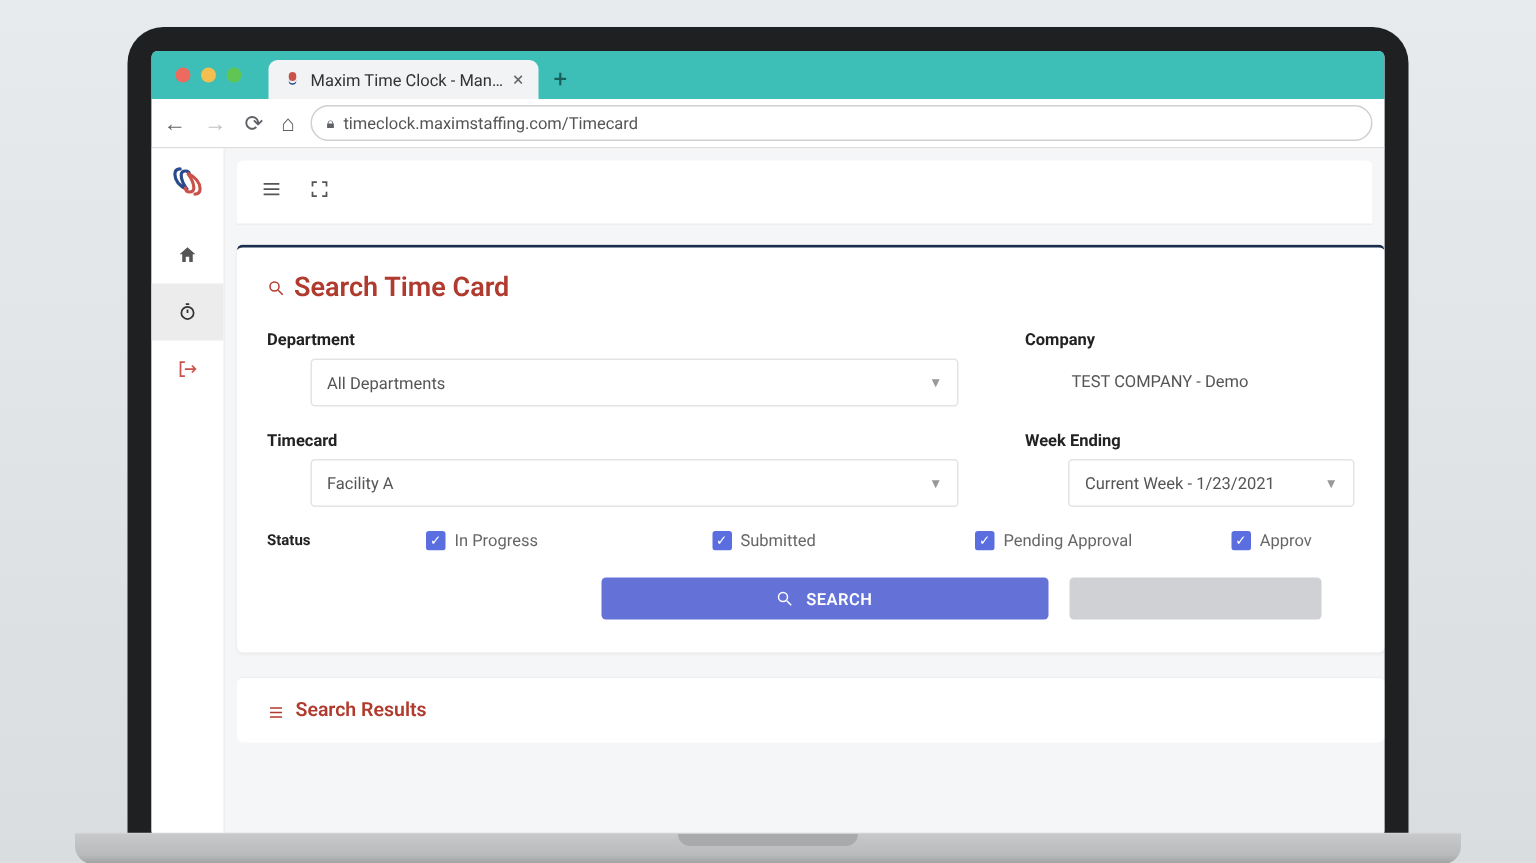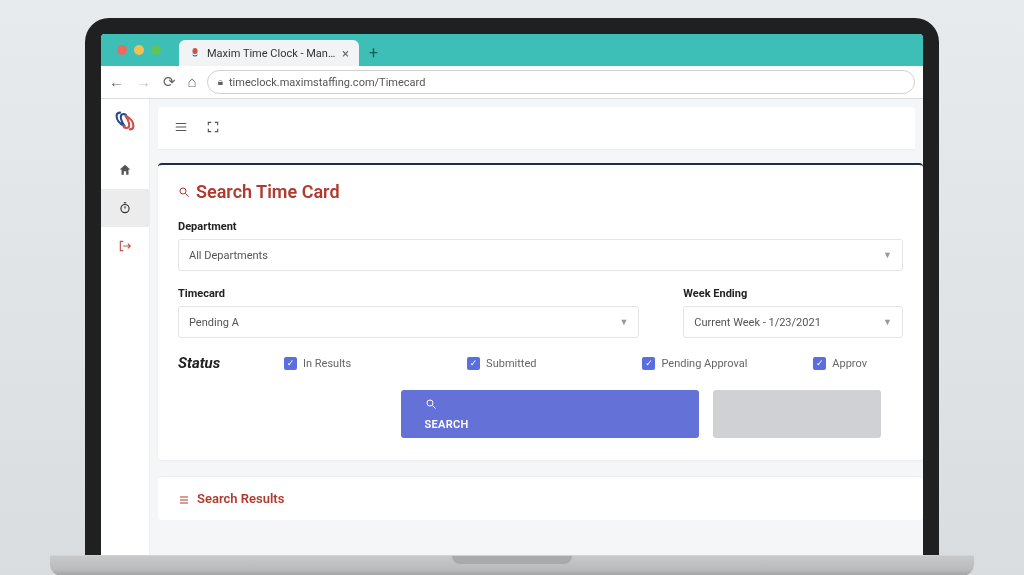--- a/index.html
+++ b/index.html
@@ -197,36 +197,36 @@
     border: 1px solid #e4e4e7;
     border-radius: 3px;
     display: flex;
     align-items: center;
     justify-content: space-between;
     padding: 0 10px;
     font-size: 11px;
     color: #555;
     background: #fff;
     cursor: pointer;
+    margin-left: 29px;
   }
   .caret { font-size: 9px; color: #999; }
   .status-row {
     display: flex;
     align-items: center;
     gap: 36px;
     margin-top: 4px;
     margin-bottom: 18px;
     overflow: hidden;
   }
   .status-label {
-    font-size: 15px;
+    font-size: 10px;
     font-weight: 700;
     color: #222;
     min-width: 70px;
-    font-style: italic;
   }
   .check-item {
     display: flex;
     align-items: center;
     gap: 6px;
     font-size: 11px;
     color: #666;
     white-space: nowrap;
   }
   .chk {
@@ -240,32 +240,31 @@
     color: #fff;
     font-size: 9px;
   }
   .button-row {
     display: flex;
     gap: 14px;
     justify-content: center;
     padding-left: 200px;
   }
   .btn {
-    height: 48px;
+    height: 28px;
     border-radius: 3px;
     display: flex;
-    align-items: flex-start;
+    align-items: center;
     justify-content: center;
     gap: 8px;
     font-size: 11px;
     font-weight: 600;
     letter-spacing: 0.3px;
     cursor: pointer;
     padding: 0 24px;
-    flex-direction: column;
   }
   .btn.primary { background: #6472d8; color: #fff; width: 250px; }
   .btn.secondary { background: #d0d1d4; color: #777; width: 120px; }
   .results {
     margin: 16px 0 0 8px;
     background: #ffffff;
     border-radius: 4px;
     padding: 14px 20px;
     border-top: 1px solid #eceef1;
   }
@@ -370,44 +369,50 @@
           </div>
 
           <div class="form-row">
             <div class="form-group wide">
               <span class="label">Department</span>
               <div class="select">
                 <span>All Departments</span>
                 <span class="caret">▼</span>
               </div>
             </div>
+            <div class="form-group">
+              <span class="label">Company</span>
+              <div class="select" style="border:none;padding-left:2px">
+                <span>TEST COMPANY - Demo</span>
+              </div>
+            </div>
           </div>
 
           <div class="form-row">
             <div class="form-group wide">
               <span class="label">Timecard</span>
               <div class="select">
-                <span>Pending A</span>
+                <span>Facility A</span>
                 <span class="caret">▼</span>
               </div>
             </div>
             <div class="form-group">
               <span class="label">Week Ending</span>
               <div class="select">
                 <span>Current Week - 1/23/2021</span>
                 <span class="caret">▼</span>
               </div>
             </div>
           </div>
 
           <div class="status-row">
             <span class="status-label">Status</span>
             <div class="check-item">
               <div class="chk">✓</div>
-              <span>In Results</span>
+              <span>In Progress</span>
             </div>
             <div class="check-item" style="margin-left:80px">
               <div class="chk">✓</div>
               <span>Submitted</span>
             </div>
             <div class="check-item" style="margin-left:70px">
               <div class="chk">✓</div>
               <span>Pending Approval</span>
             </div>
             <div class="check-item" style="margin-left:30px">

